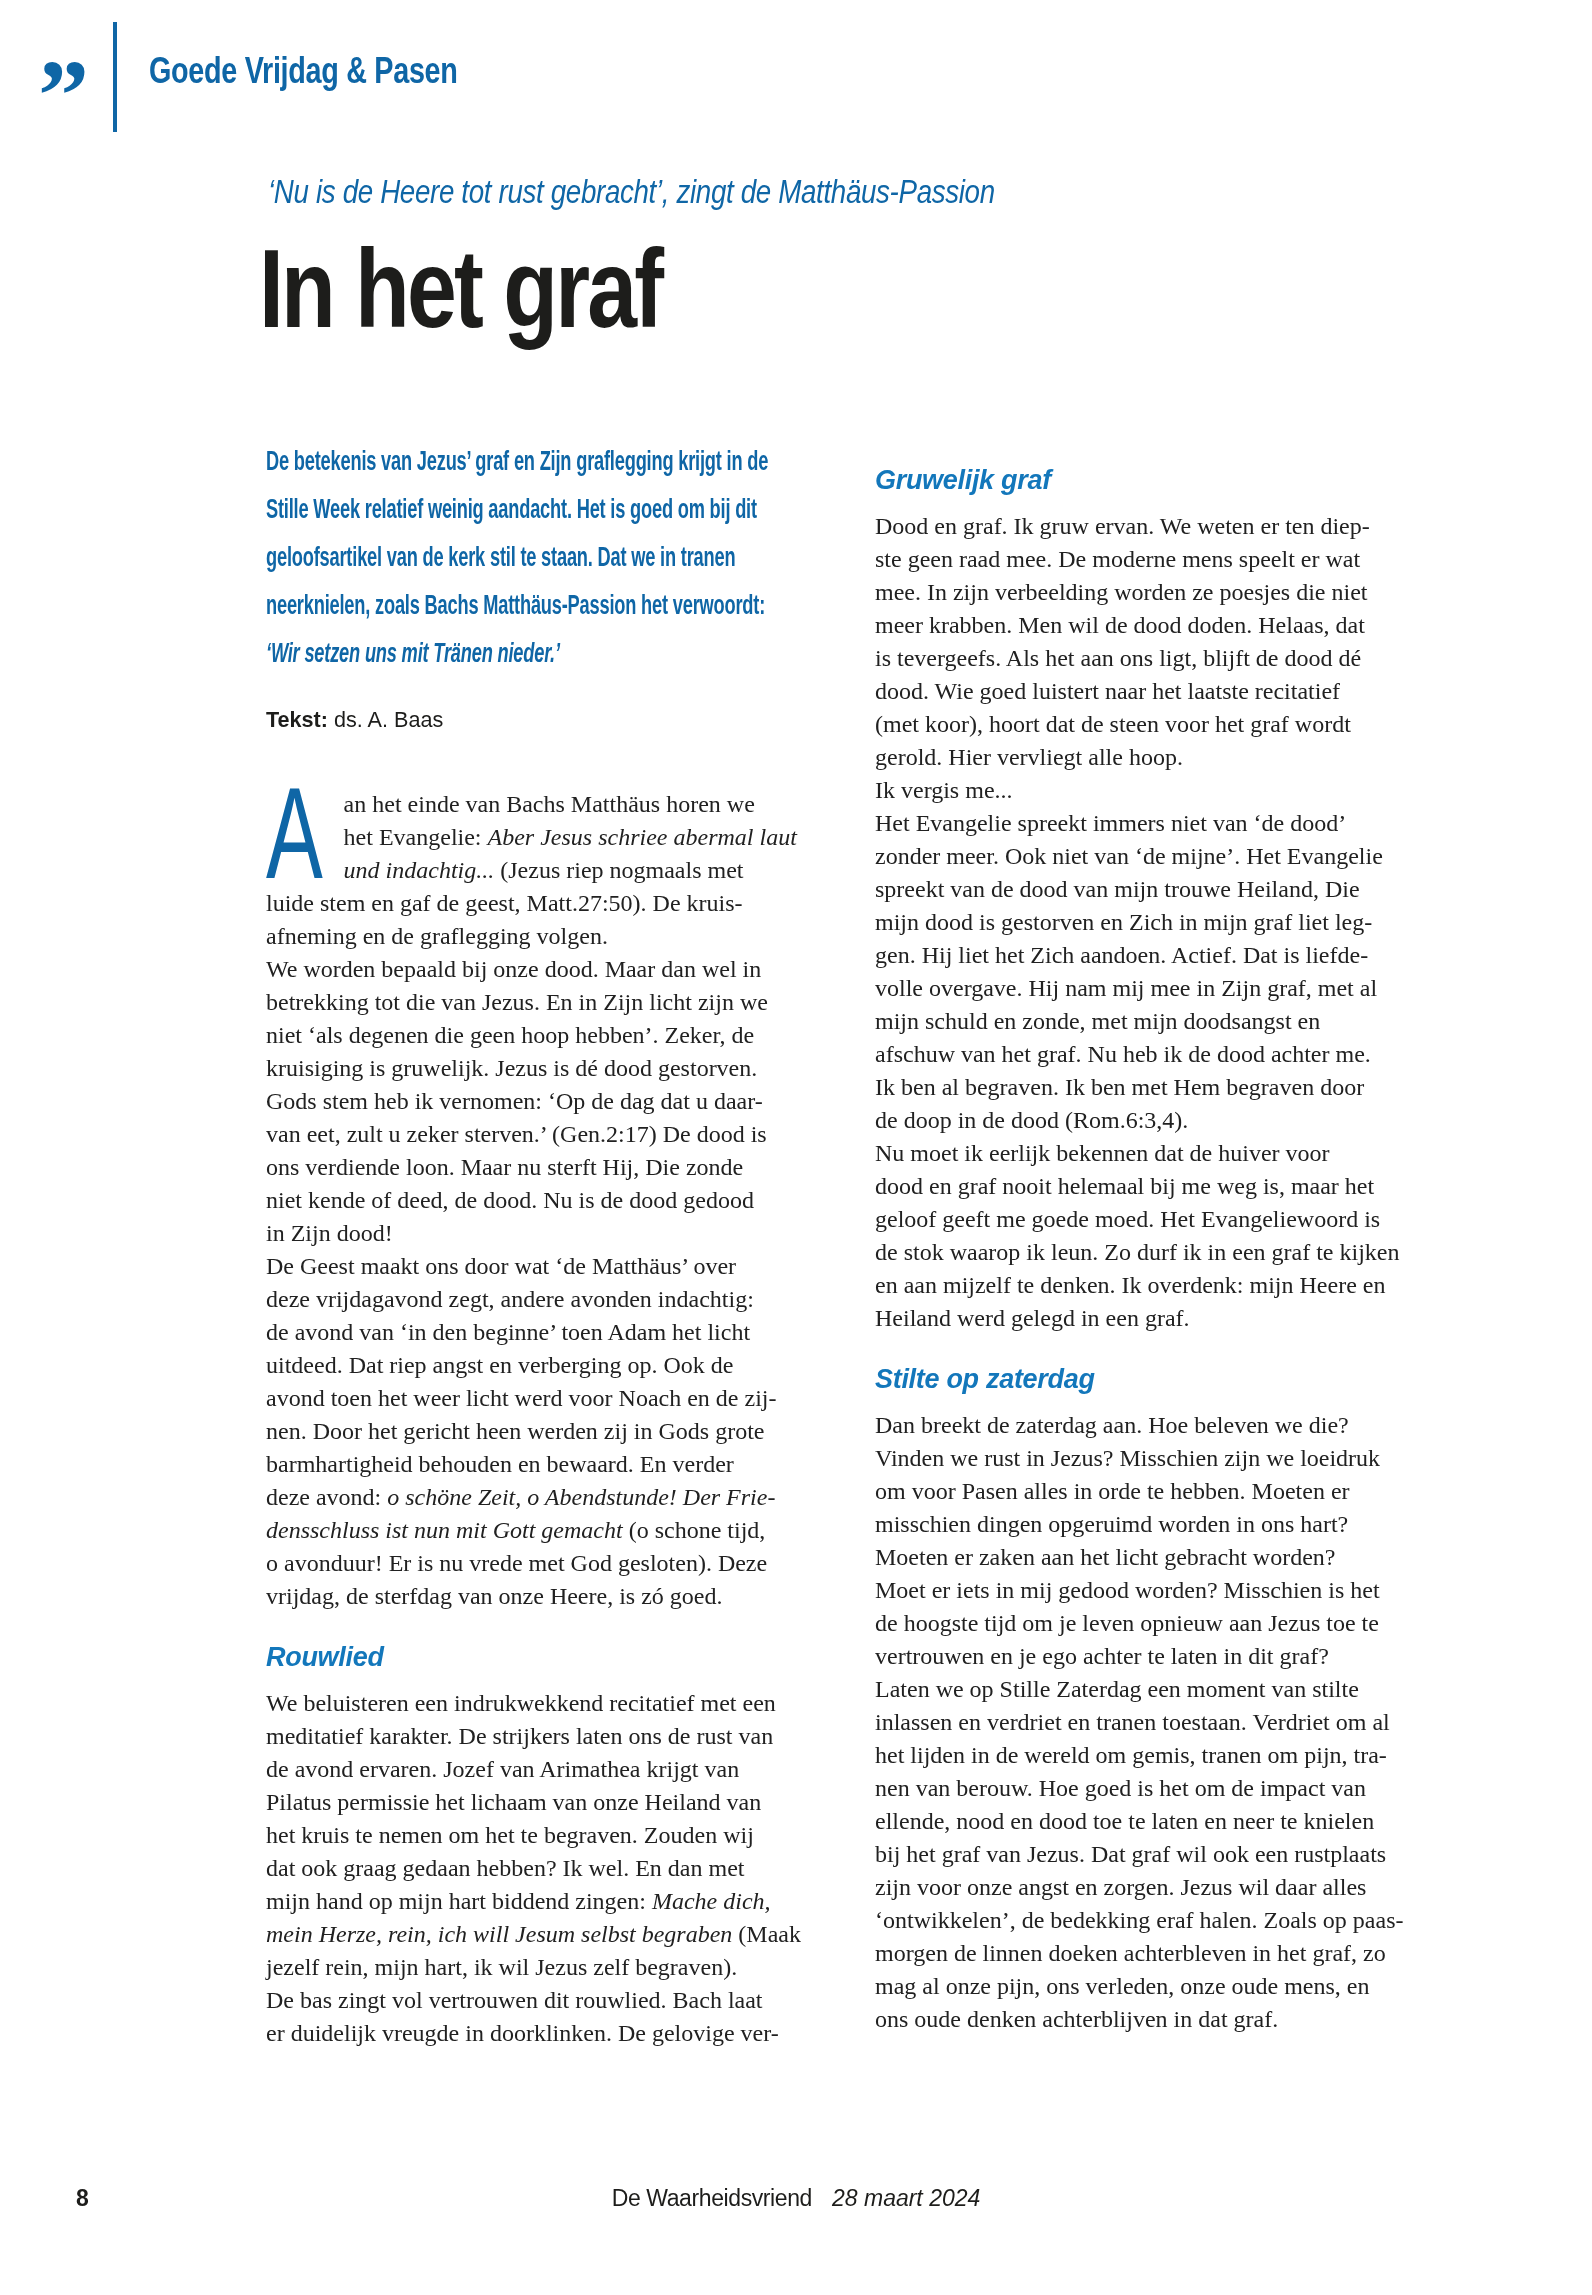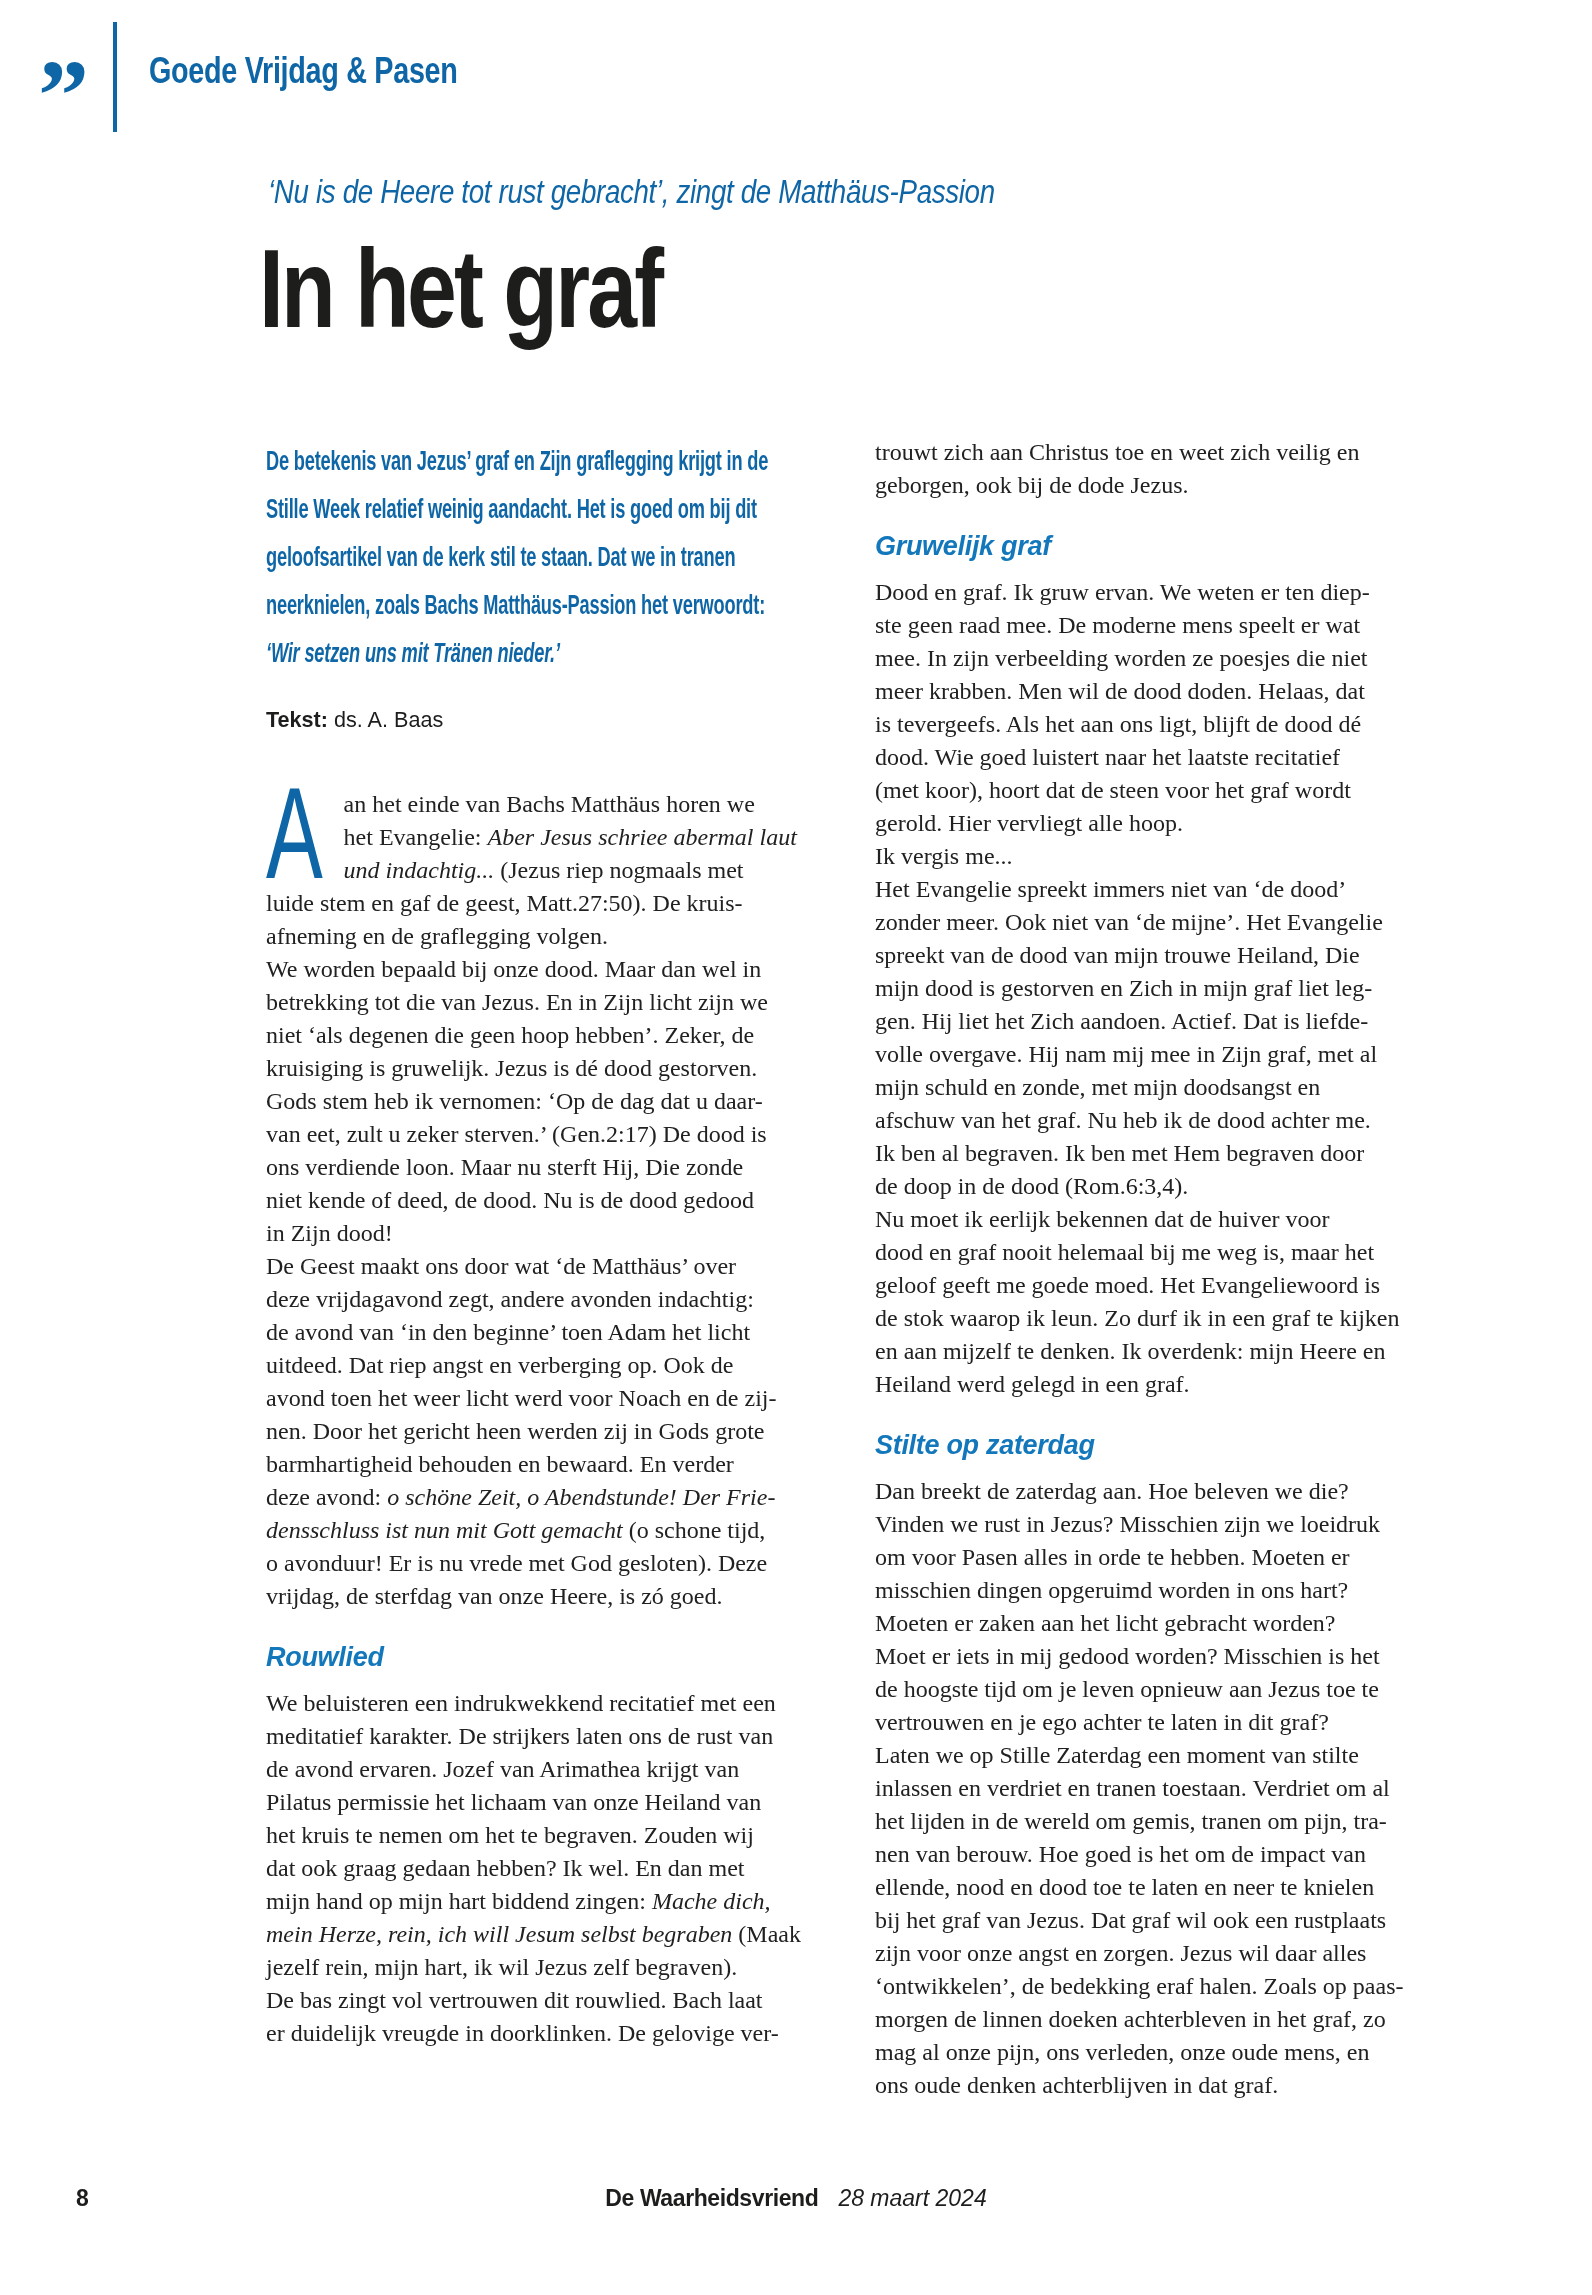--- a/index.html
+++ b/index.html
@@ -53,21 +53,21 @@
   .dropcap{float:left;width:69px;height:98px;margin-right:8.6px;
            font-family:"Liberation Sans",sans-serif;font-weight:normal;
            font-size:129px;line-height:91px;color:var(--blue);
            transform:scaleX(0.66);transform-origin:0 0;}
 
   
   .footer{position:absolute;left:0;top:2185px;width:100%;font-size:23px;
           color:#1d1d1b;font-family:"Liberation Sans",sans-serif;}
   .page-num{position:absolute;left:76px;top:0;font-weight:bold;}
   .footer-center{position:absolute;left:50%;top:0;transform:translateX(-50%);white-space:nowrap;}
-  .mag{font-weight:bold;letter-spacing:-0.4px;}
+  .mag{font-weight:normal;letter-spacing:-0.4px;}
   .date{font-style:italic;margin-left:20px;}
 </style>
 </head>
 <body>
 
 <div class="page">
   <div class="quote-icon">”</div>
   <div class="mast-rule"></div>
   <div class="mast-title">Goede Vrijdag &amp; Pasen</div>
 
@@ -76,21 +76,20 @@
 
   <div class="col col-left" id="col-left">
       <div class="lead"><span>De betekenis van Jezus’ graf en Zijn graflegging krijgt in de</span><br><span>Stille Week relatief weinig aandacht. Het is goed om bij dit</span><br><span>geloofsartikel van de kerk stil te staan. Dat we in tranen</span><br><span>neerknielen, zoals Bachs Matthäus-Passion het verwoordt:</span><br><em>‘Wir setzen uns mit Tränen nieder.’</em></div>
       <div class="byline"><span class="byline-label">Tekst:</span><span> </span><span>ds. A. Baas</span></div>
       <div class="para"><span class="dropcap">A</span><span>an het einde van Bachs Matthäus horen we</span><br><span>het Evangelie: </span><em>Aber Jesus schriee abermal laut</em><br><em>und indachtig...</em><span> (Jezus riep nogmaals met</span><br><span>luide stem en gaf de geest, Matt.27:50). De kruis-</span><br><span>afneming en de graflegging volgen.</span></div>
       <div class="para"><span>We worden bepaald bij onze dood. Maar dan wel in</span><br><span>betrekking tot die van Jezus. En in Zijn licht zijn we</span><br><span>niet ‘als degenen die geen hoop hebben’. Zeker, de</span><br><span>kruisiging is gruwelijk. Jezus is dé dood gestorven.</span><br><span>Gods stem heb ik vernomen: ‘Op de dag dat u daar-</span><br><span>van eet, zult u zeker sterven.’ (Gen.2:17) De dood is</span><br><span>ons verdiende loon. Maar nu sterft Hij, Die zonde</span><br><span>niet kende of deed, de dood. Nu is de dood gedood</span><br><span>in Zijn dood!</span><br><span>De Geest maakt ons door wat ‘de Matthäus’ over</span><br><span>deze vrijdagavond zegt, andere avonden indachtig:</span><br><span>de avond van ‘in den beginne’ toen Adam het licht</span><br><span>uitdeed. Dat riep angst en verberging op. Ook de</span><br><span>avond toen het weer licht werd voor Noach en de zij-</span><br><span>nen. Door het gericht heen werden zij in Gods grote</span><br><span>barmhartigheid behouden en bewaard. En verder</span><br><span>deze avond: </span><em>o schöne Zeit, o Abendstunde! Der Frie-</em><br><em>densschluss ist nun mit Gott gemacht</em><span> (o schone tijd,</span><br><span>o avonduur! Er is nu vrede met God gesloten). Deze</span><br><span>vrijdag, de sterfdag van onze Heere, is zó goed.</span></div>
       <h3 class="sec-heading">Rouwlied</h3>
       <div class="para"><span>We beluisteren een indrukwekkend recitatief met een</span><br><span>meditatief karakter. De strijkers laten ons de rust van</span><br><span>de avond ervaren. Jozef van Arimathea krijgt van</span><br><span>Pilatus permissie het lichaam van onze Heiland van</span><br><span>het kruis te nemen om het te begraven. Zouden wij</span><br><span>dat ook graag gedaan hebben? Ik wel. En dan met</span><br><span>mijn hand op mijn hart biddend zingen: </span><em>Mache dich,</em><br><em>mein Herze, rein, ich will Jesum selbst begraben</em><span> (Maak</span><br><span>jezelf rein, mijn hart, ik wil Jezus zelf begraven).</span><br><span>De bas zingt vol vertrouwen dit rouwlied. Bach laat</span><br><span>er duidelijk vreugde in doorklinken. De gelovige ver-</span></div>
     </div>
   <div class="col col-right" id="col-right">
-      <div class="para"><span>trouwt zich aan Christus toe en weet zich veilig en</span><br><span>geborgen, ook bij de dode Jezus.</span></div>
       <h3 class="sec-heading">Gruwelijk graf</h3>
       <div class="para"><span>Dood en graf. Ik gruw ervan. We weten er ten diep-</span><br><span>ste geen raad mee. De moderne mens speelt er wat</span><br><span>mee. In zijn verbeelding worden ze poesjes die niet</span><br><span>meer krabben. Men wil de dood doden. Helaas, dat</span><br><span>is tevergeefs. Als het aan ons ligt, blijft de dood dé</span><br><span>dood. Wie goed luistert naar het laatste recitatief</span><br><span>(met koor), hoort dat de steen voor het graf wordt</span><br><span>gerold. Hier vervliegt alle hoop.</span><br><span>Ik vergis me...</span><br><span>Het Evangelie spreekt immers niet van ‘de dood’</span><br><span>zonder meer. Ook niet van ‘de mijne’. Het Evangelie</span><br><span>spreekt van de dood van mijn trouwe Heiland, Die</span><br><span>mijn dood is gestorven en Zich in mijn graf liet leg-</span><br><span>gen. Hij liet het Zich aandoen. Actief. Dat is liefde-</span><br><span>volle overgave. Hij nam mij mee in Zijn graf, met al</span><br><span>mijn schuld en zonde, met mijn doodsangst en</span><br><span>afschuw van het graf. Nu heb ik de dood achter me.</span><br><span>Ik ben al begraven. Ik ben met Hem begraven door</span><br><span>de doop in de dood (Rom.6:3,4).</span><br><span>Nu moet ik eerlijk bekennen dat de huiver voor</span><br><span>dood en graf nooit helemaal bij me weg is, maar het</span><br><span>geloof geeft me goede moed. Het Evangeliewoord is</span><br><span>de stok waarop ik leun. Zo durf ik in een graf te kijken</span><br><span>en aan mijzelf te denken. Ik overdenk: mijn Heere en</span><br><span>Heiland werd gelegd in een graf.</span></div>
       <h3 class="sec-heading">Stilte op zaterdag</h3>
       <div class="para"><span>Dan breekt de zaterdag aan. Hoe beleven we die?</span><br><span>Vinden we rust in Jezus? Misschien zijn we loeidruk</span><br><span>om voor Pasen alles in orde te hebben. Moeten er</span><br><span>misschien dingen opgeruimd worden in ons hart?</span><br><span>Moeten er zaken aan het licht gebracht worden?</span><br><span>Moet er iets in mij gedood worden? Misschien is het</span><br><span>de hoogste tijd om je leven opnieuw aan Jezus toe te</span><br><span>vertrouwen en je ego achter te laten in dit graf?</span><br><span>Laten we op Stille Zaterdag een moment van stilte</span><br><span>inlassen en verdriet en tranen toestaan. Verdriet om al</span><br><span>het lijden in de wereld om gemis, tranen om pijn, tra-</span><br><span>nen van berouw. Hoe goed is het om de impact van</span><br><span>ellende, nood en dood toe te laten en neer te knielen</span><br><span>bij het graf van Jezus. Dat graf wil ook een rustplaats</span><br><span>zijn voor onze angst en zorgen. Jezus wil daar alles</span><br><span>‘ontwikkelen’, de bedekking eraf halen. Zoals op paas-</span><br><span>morgen de linnen doeken achterbleven in het graf, zo</span><br><span>mag al onze pijn, ons verleden, onze oude mens, en</span><br><span>ons oude denken achterblijven in dat graf.</span></div>
     </div>
 
   <div class="footer">
     <div class="page-num">8</div>
     <div class="footer-center">
       <span class="mag">De Waarheidsvriend</span><span class="date">28 maart 2024</span>

